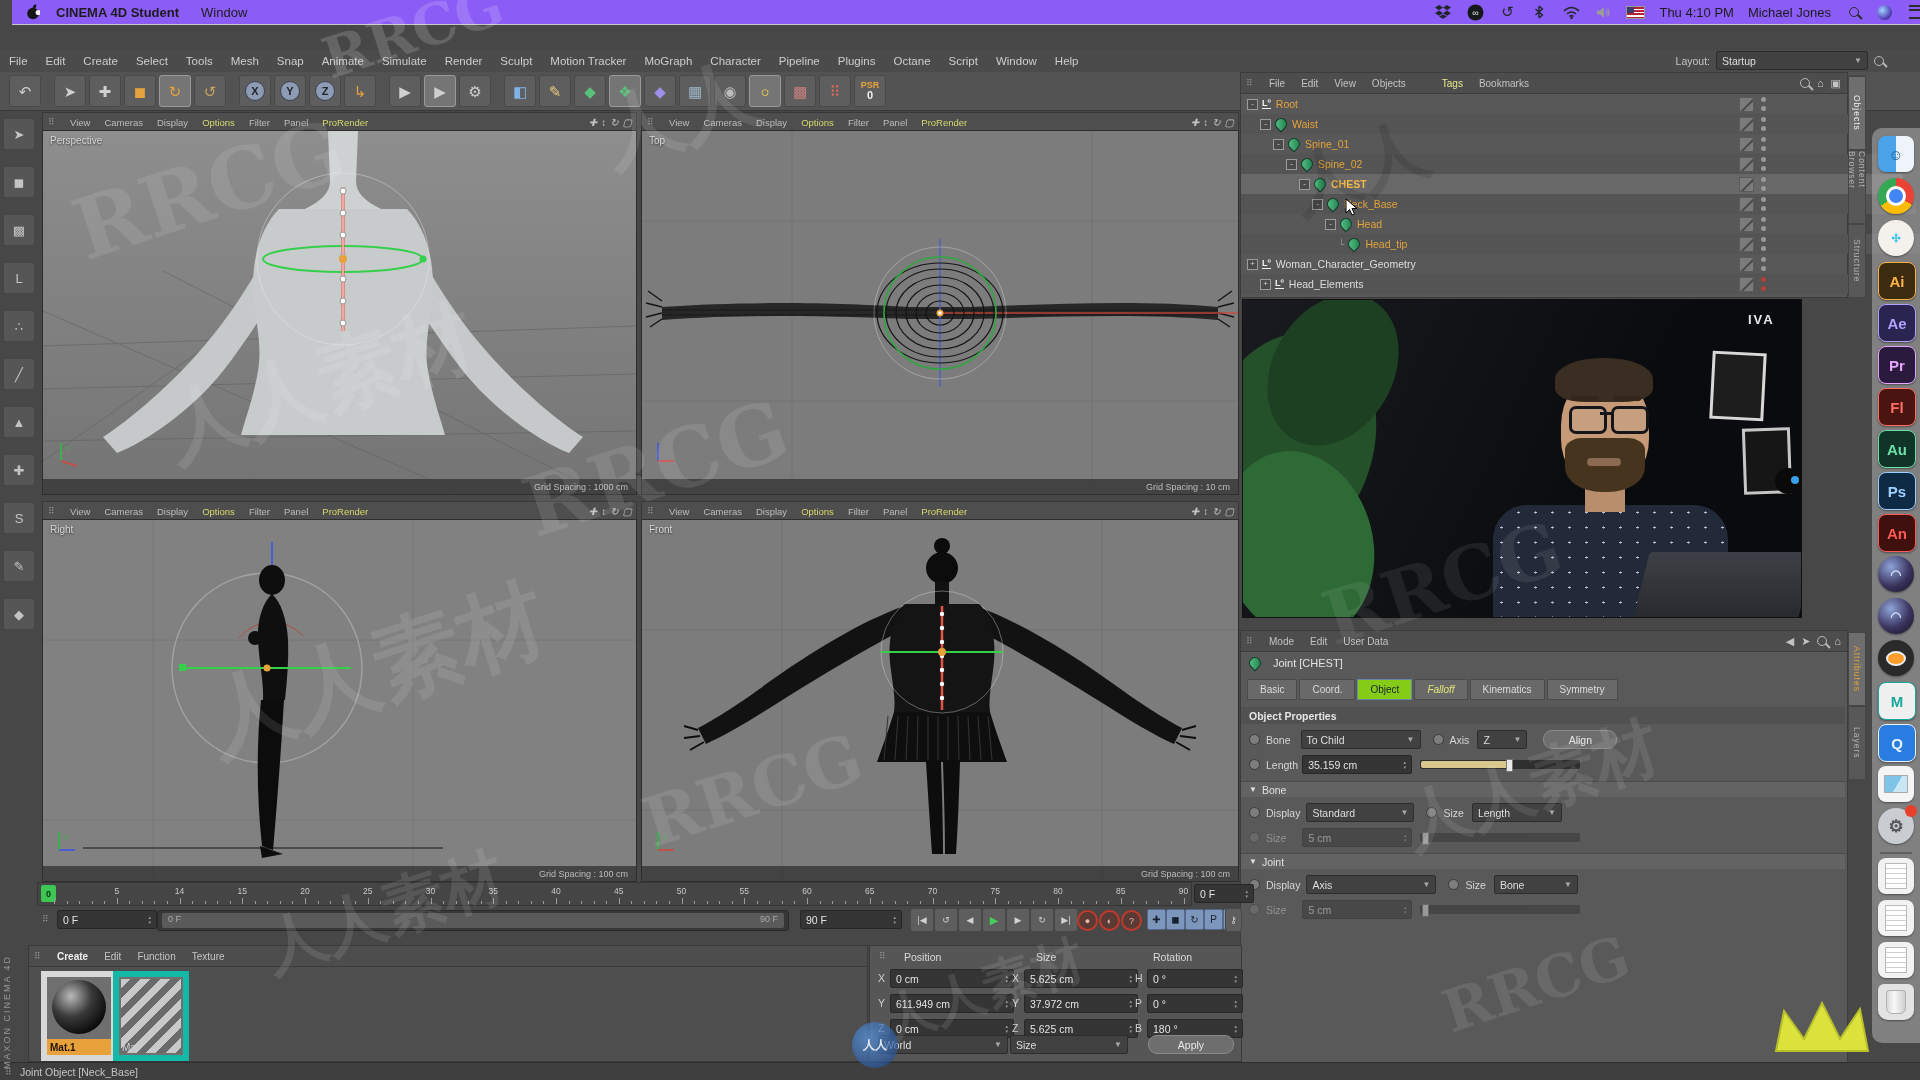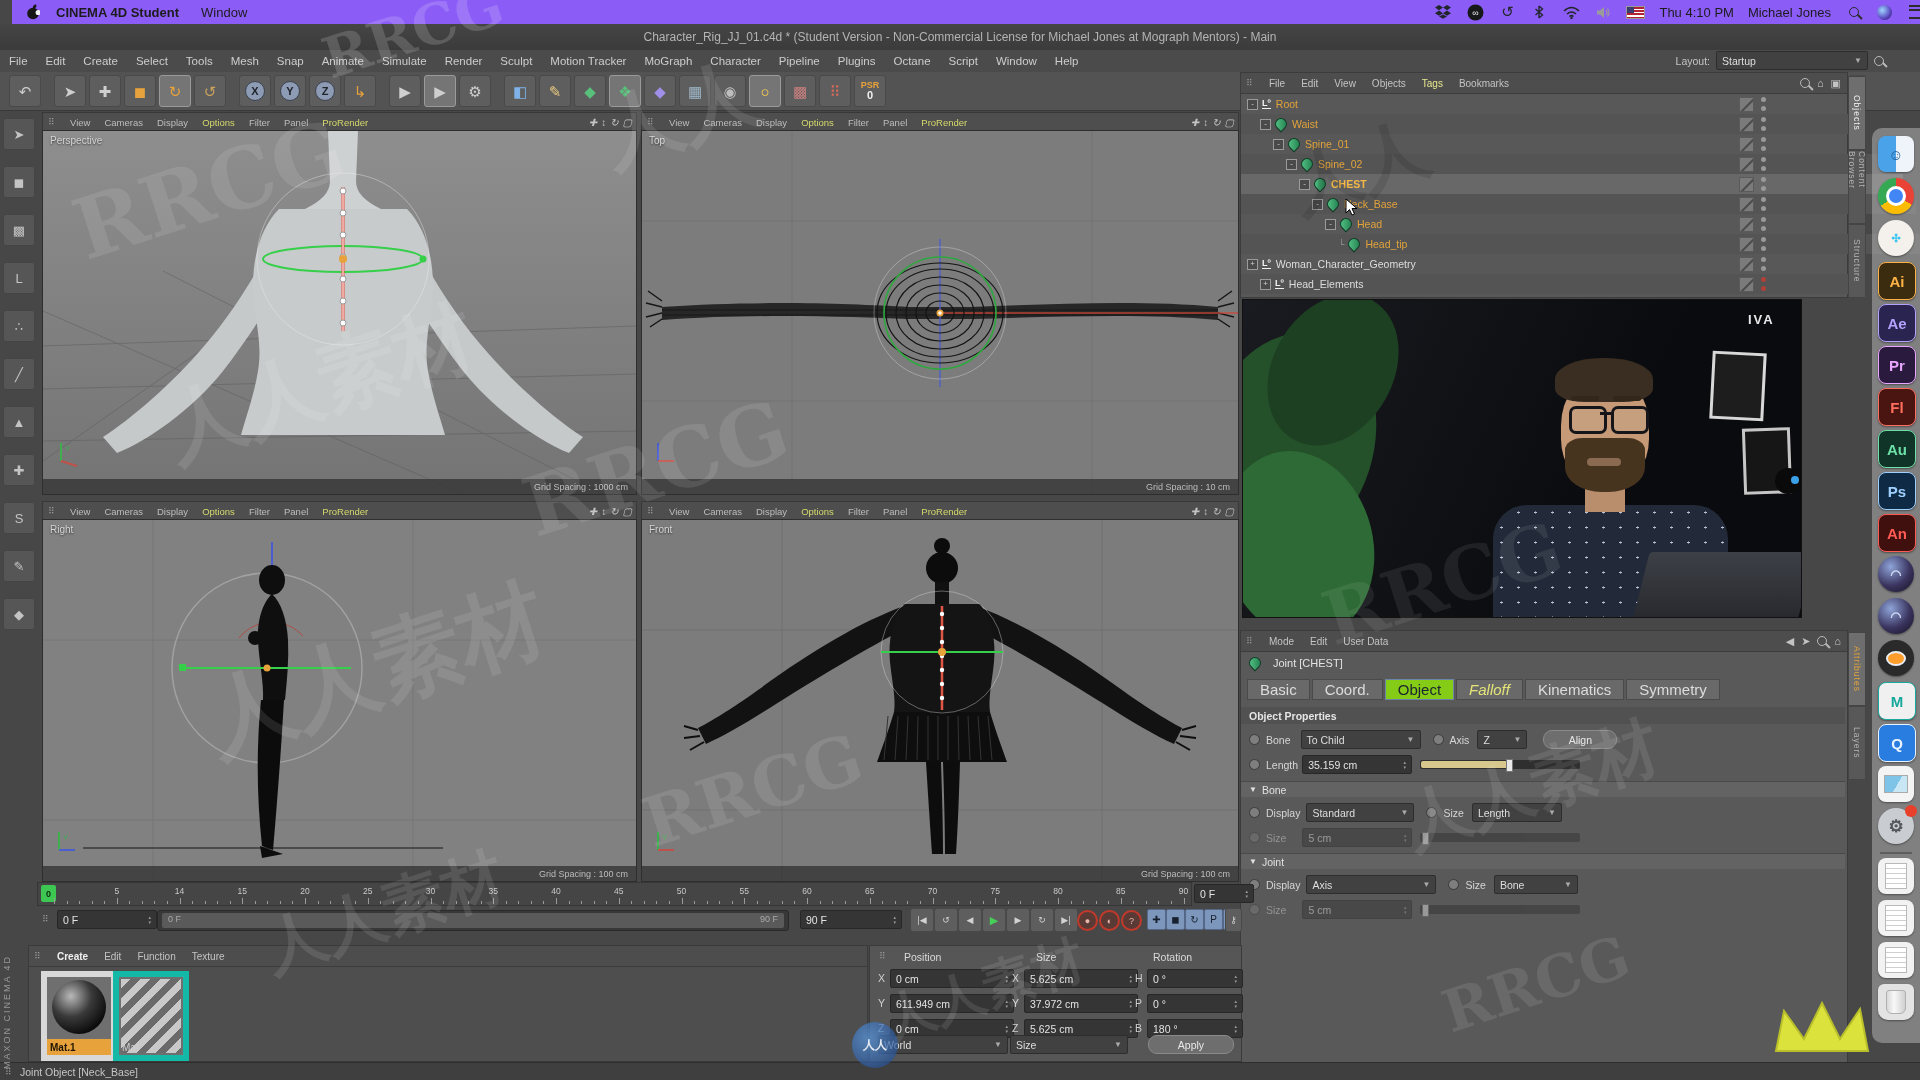--- a/index.html
+++ b/index.html
@@ -51,21 +51,21 @@
   .vmi.acc{color:#d5d96c;}
   .vp-ric{margin-left:auto;display:flex;gap:4px;margin-right:4px;color:#c4c4c4;font-size:10px;}
   .vp{position:absolute;border:1px solid #2e2e2e;overflow:hidden;}
   .vp-label{position:absolute;left:7px;top:4px;font-size:10px;color:#d6d6d6;text-shadow:0 1px 2px rgba(0,0,0,.6);}
   .gridbar{position:absolute;left:0;right:0;bottom:0;height:15px;background:rgba(52,52,52,.8);
            display:flex;align-items:center;justify-content:flex-end;padding-right:8px;font-size:9px;color:#bdbdbd;}
   
   #om{left:1240px;top:72px;width:606px;height:224px;background:#585858;border:1px solid #3c3c3c;}
   .pn-head{height:20px;background:#4d4d4d;border-bottom:1px solid #3c3c3c;display:flex;align-items:center;}
   .pn-mi{padding:0 8px;font-size:10px;color:#c3c3c3;}
-  .pn-mi.hl{color:#e6e68e;}
+  .pn-mi.hl{color:#e6e68e;margin-left:20px;}
   .pn-ric{margin-left:auto;display:flex;align-items:center;gap:7px;margin-right:6px;color:#c3c3c3;font-size:11px;}
   .om-row{position:absolute;left:0;width:604px;height:20px;display:flex;align-items:center;font-size:10.5px;}
   .om-row.alt{background:#545454;}
   .om-row.sel{background:#686868;}
   .exp{width:9px;height:9px;border:1px solid #9b9b9b;background:#4a4a4a;color:#d5d5d5;font-size:8px;line-height:7px;
        text-align:center;margin-right:4px;flex:none;}
   .lcon{color:#9b9b9b;margin-right:4px;font-size:9px;}
   .jico{width:10px;height:10px;background:linear-gradient(135deg,#59c98a,#1e7a4b);border-radius:50% 50% 50% 0;
         transform:rotate(-45deg);margin-right:5px;flex:none;border:1px solid #0f3d26;}
   .nico{color:#f0f0f0;font-weight:bold;font-size:9px;margin-right:5px;border-bottom:1px solid #f0f0f0;line-height:9px;}
@@ -76,21 +76,21 @@
   .slashbox::after{content:"";position:absolute;left:-2px;top:5px;width:22px;height:2px;background:#4c4c4c;transform:rotate(-45deg);}
   .vdots{position:absolute;left:520px;width:5px;height:14px;display:flex;flex-direction:column;justify-content:space-between;}
   .vdots i{width:5px;height:5px;border-radius:50%;background:#999;}
   .vdots.red i{background:#b04038;}
   
   #video{left:1242px;top:299px;width:558px;height:317px;background:linear-gradient(115deg,#1a1b20,#0a0b0e 65%);
          border:1px solid #111;overflow:hidden;}
   
   #am{left:1240px;top:630px;width:606px;height:432px;background:#595959;border:1px solid #3c3c3c;}
   .am-tab{height:19px;padding:0 12px;background:#696969;border:1px solid #4a4a4a;display:flex;align-items:center;
-          font-size:15px;color:#dcdcdc;margin-right:2px;}
+          font-size:10px;color:#dcdcdc;margin-right:2px;}
   .am-tab.active{background:#84cc16;color:#1b2330;border-color:#6b85a8;}
   .am-tab.accent{color:#e3e37a;font-style:italic;}
   .sectitle{position:absolute;left:0;width:604px;height:17px;background:#515151;display:flex;align-items:center;
             padding-left:8px;font-weight:bold;color:#e6e6e6;font-size:10.5px;box-sizing:border-box;}
   .fold{position:absolute;left:0;width:604px;height:16px;background:#636363;display:flex;align-items:center;
         padding-left:8px;color:#e0e0e0;font-size:10.5px;box-sizing:border-box;border-top:1px solid #4a4a4a;}
   .adot{width:9px;height:9px;border-radius:50%;border:1.5px solid #3a3a3a;background:#7e7e7e;flex:none;}
   .alabel{font-size:10.5px;color:#d6d6d6;margin-left:6px;}
   .dd{background:#414141;border:1px solid #2d2d2d;border-radius:2px;height:17px;display:flex;align-items:center;
       padding:0 5px;color:#dedede;font-size:10.5px;}
@@ -207,26 +207,20 @@
       <span class="mbico">
           <span class="mag"></span>
         </span>
       <span class="siri"></span>
       <span class="mbico">
           <span class="nclines"></span>
         </span>
     </div>
   </div>
 
-  <div id="titlebar" class="abs">
-    <span class="light" style="left:14px;background:#ff5f57"></span>
-    <span class="light" style="left:34px;background:#febc2e"></span>
-    <span class="light" style="left:54px;background:#28c840"></span>
-    <span>Character_Rig_JJ_01.c4d * (Student Version - Non-Commercial License for Michael Jones at Mograph Mentors) - Main</span>
-  </div>
 
   <div id="mainmenu" class="abs">
       <div class="mi">File</div>
       <div class="mi">Edit</div>
       <div class="mi">Create</div>
       <div class="mi">Select</div>
       <div class="mi">Tools</div>
       <div class="mi">Mesh</div>
       <div class="mi">Snap</div>
       <div class="mi">Animate</div>

